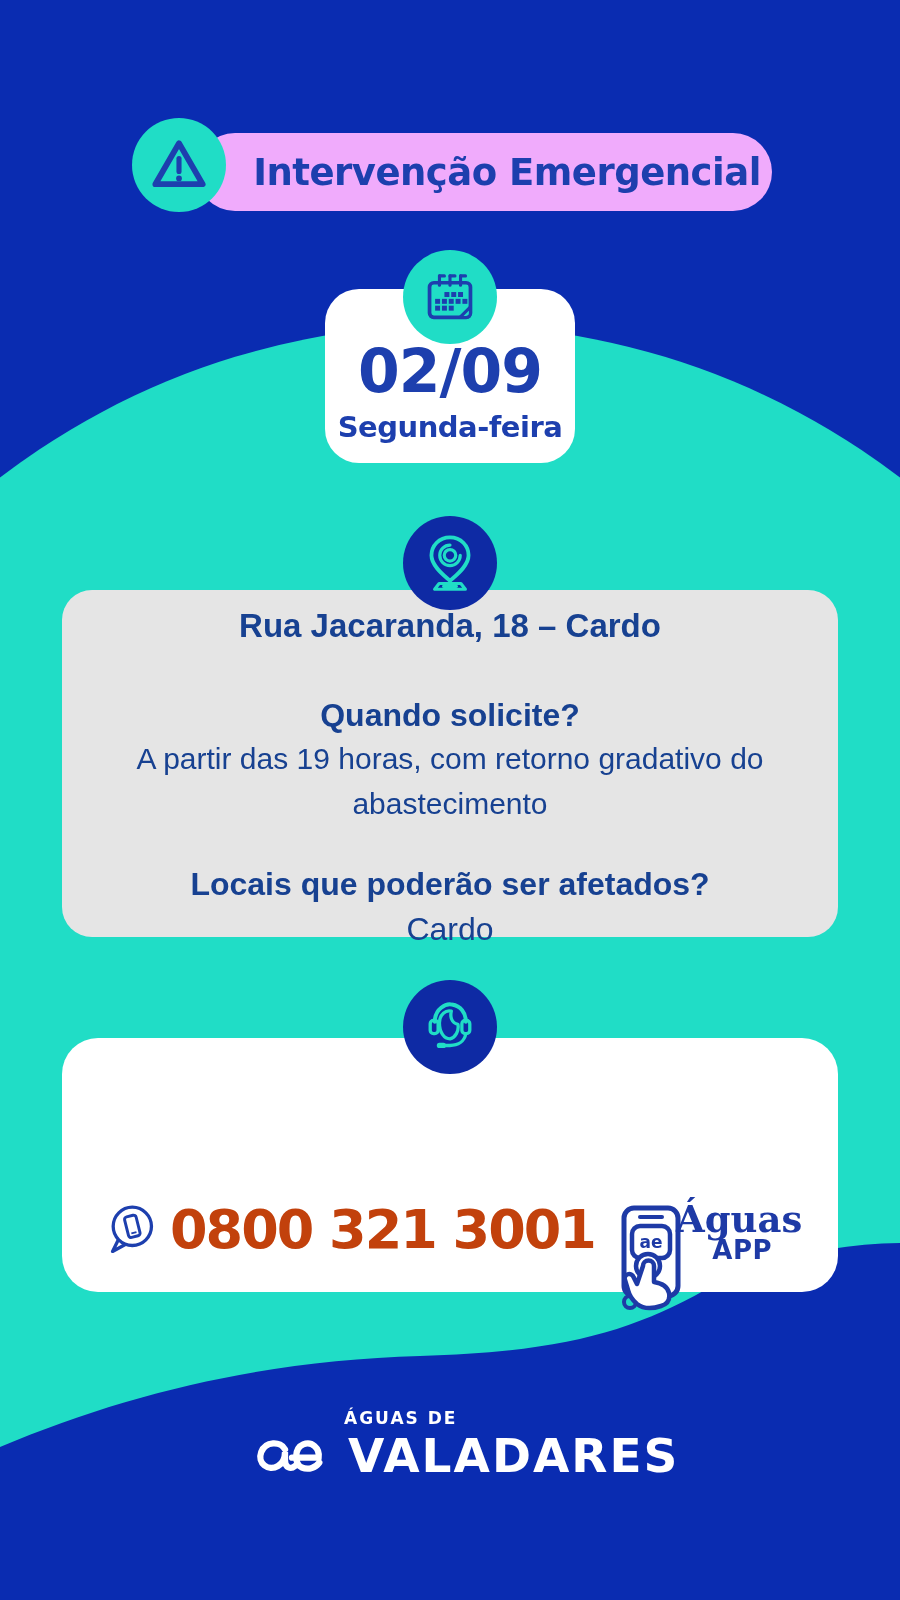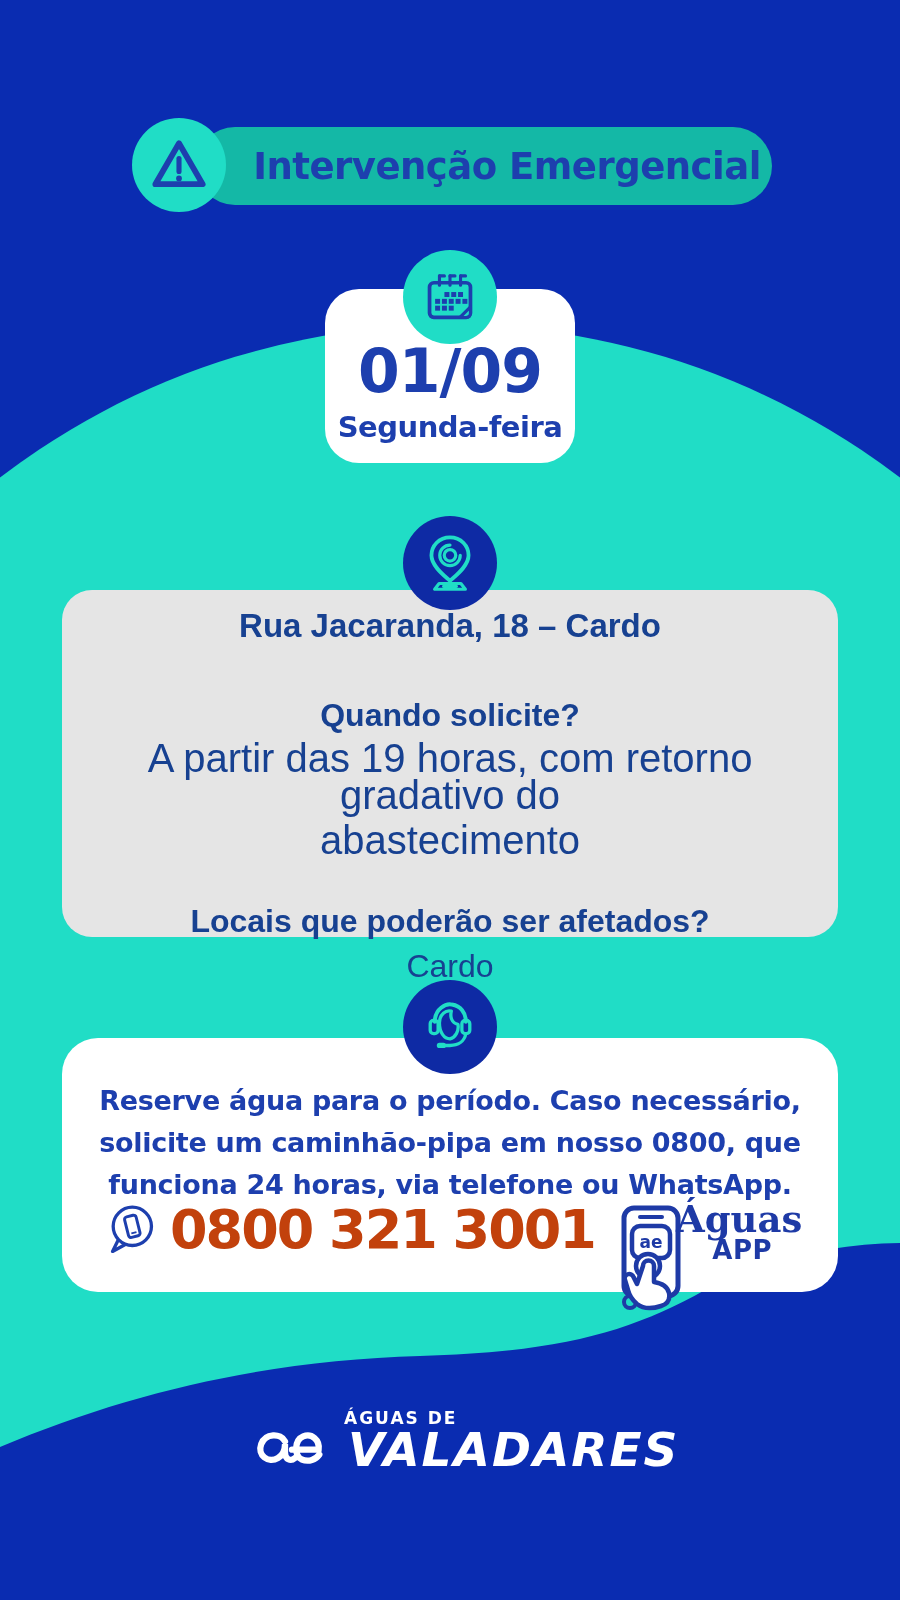--- a/index.html
+++ b/index.html
@@ -10,22 +10,22 @@
   }
   
   .teal-blob{
     position:absolute;left:-290px;top:325px;width:1480px;height:1480px;
     border-radius:50%;background:#20ddc6;z-index:1;
   }
   .bottom-wave{position:absolute;left:0;top:0;width:900px;height:1600px;z-index:2;}
   
   .header{position:absolute;left:0;top:0;width:900px;z-index:6;}
   .header-pill{
-    position:absolute;left:196px;top:127px;width:576px;height:78px;
-    background:#14b8a6;border-radius:40px;display:flex;align-items:center;justify-content:center;
+    position:absolute;left:196px;top:133px;width:576px;height:78px;
+    background:#f0abfc;border-radius:40px;display:flex;align-items:center;justify-content:center;
   }
   .header-title{
     color:#1d3fae;font-weight:700;font-size:37px;letter-spacing:-0.5px;padding-left:46px;
   }
   .badge-circle{
     position:absolute;border-radius:50%;display:flex;align-items:center;justify-content:center;
   }
   .badge-teal{background:#20ddc6;}
   .badge-blue{background:#0e2aa4;}
   .warn-circle{left:132px;top:118px;width:94px;height:94px;}
@@ -39,21 +39,21 @@
   .date-weekday{color:#1d3fae;font-weight:700;font-size:29px;letter-spacing:-0.5px;margin-top:9px;}
   
   .pin-circle{left:403px;top:516px;width:94px;height:94px;z-index:6;}
   .info-card{
     position:absolute;left:62px;top:590px;width:776px;height:347px;background:#e5e5e5;
     border-radius:30px;z-index:5;text-align:center;
     font-family:"Liberation Sans",sans-serif;color:#174191;
   }
   .info-address{font-weight:700;font-size:33px;margin-top:17px;}
   .info-q1{font-weight:700;font-size:32px;margin-top:52px;}
-  .info-a{font-size:40px;line-height:37px;margin-top:6px;}
+  .info-a{font-size:30px;line-height:37px;margin-top:6px;}
   .info-q2{font-weight:700;font-size:32px;margin-top:44px;}
   .info-a2{font-size:32px;margin-top:8px;}
   
   .agent-circle{left:403px;top:980px;width:94px;height:94px;z-index:6;}
   .contact-card{
     position:absolute;left:62px;top:1038px;width:776px;height:254px;background:#fff;
     border-radius:36px;z-index:5;color:#1d3fae;
   }
   .contact-msg{
     text-align:center;font-weight:700;font-size:27px;line-height:42px;
@@ -69,21 +69,21 @@
   .app-name{
     font-family:"DejaVu Serif",serif;font-weight:700;
     font-size:37px;color:#1e3aa6;line-height:38px;
   }
   .app-suffix{font-weight:700;font-size:26px;color:#1e3aa6;line-height:24px;letter-spacing:0.5px;}
   
   .footer{position:absolute;left:0;top:1398px;width:900px;z-index:6;color:#fff;}
   .footer-tagline{
     position:absolute;left:344px;top:10px;font-weight:700;font-size:17px;letter-spacing:2px;
   }
-  .footer-row{position:absolute;left:250px;top:20px;display:flex;align-items:flex-end;font-style:italic;}
+  .footer-row{position:absolute;left:250px;top:28px;display:flex;align-items:flex-start;}
   .footer-brand{
     font-weight:700;font-size:47px;letter-spacing:2px;margin-left:14px;line-height:60px;
   }
   .icon-svg{display:block;}
 </style>
 </head>
 <body>
 
 <div class="canvas">
 
@@ -99,21 +99,21 @@
     <div class="badge-circle badge-teal warn-circle">
       <svg class="icon-svg" width="64" height="64" viewBox="0 0 100 100">
         <path d="M50 16 L87 80 L13 80 Z" fill="none" stroke="#1d3fae" stroke-width="9" stroke-linejoin="round"></path>
         <line x1="50" y1="40" x2="50" y2="60" stroke="#1d3fae" stroke-width="8" stroke-linecap="round"></line>
         <circle cx="50" cy="71" r="4.5" fill="#1d3fae"></circle>
       </svg>
     </div>
   </div>
 
   <div class="date-card">
-    <div class="date-big">01/09</div>
+    <div class="date-big">02/09</div>
     <div class="date-weekday">Segunda-feira</div>
   </div>
   <div class="badge-circle badge-teal cal-circle">
     <svg class="icon-svg" width="62" height="62" viewBox="0 0 100 100">
       <rect x="17" y="27" width="66" height="56" rx="7" fill="none" stroke="#1d3fae" stroke-width="6"></rect>
       <g stroke="#1d3fae" stroke-width="5" stroke-linecap="round">
         <line x1="33" y1="16" x2="33" y2="31"></line>
           <line x1="50" y1="16" x2="50" y2="31"></line>
           <line x1="67" y1="16" x2="67" y2="31"></line>
         <line x1="33" y1="16" x2="41" y2="16"></line>
@@ -161,25 +161,20 @@
       <path d="M27 42 C27 22 44 14 53 16 C66 18 74 28 74 42" fill="none" stroke="#20ddc6" stroke-width="6" stroke-linecap="round"></path>
       <path d="M34 44 C34 30 44 24 52 26 C50 34 52 44 62 46 C64 56 58 66 50 68 C41 68 34 58 34 44 Z" fill="none" stroke="#20ddc6" stroke-width="5" stroke-linejoin="round"></path>
       <rect x="20" y="40" width="12" height="20" rx="5" fill="none" stroke="#20ddc6" stroke-width="5"></rect>
       <rect x="68" y="40" width="12" height="20" rx="5" fill="none" stroke="#20ddc6" stroke-width="5"></rect>
       <path d="M74 60 C72 72 62 78 50 78 L42 78" fill="none" stroke="#20ddc6" stroke-width="5" stroke-linecap="round"></path>
       <rect x="30" y="74" width="14" height="8" rx="4" fill="#20ddc6"></rect>
     </svg>
   </div>
 
   <div class="contact-card">
-    <div class="contact-msg">
-      <div>Reserve água para o período. Caso necessário,</div>
-      <div>solicite um caminhão-pipa em nosso 0800, que</div>
-      <div>funciona 24 horas, via telefone ou WhatsApp.</div>
-    </div>
     <div class="phone-row">
       <svg class="icon-svg" width="66" height="66" viewBox="0 0 100 100">
         <circle cx="52" cy="46" r="29" fill="none" stroke="#1d3fae" stroke-width="5"></circle>
         <path d="M31 66 L22 84 L42 73" fill="none" stroke="#1d3fae" stroke-width="5" stroke-linejoin="round"></path>
         <g transform="rotate(-14 52 46)">
           <rect x="43" y="30" width="18" height="32" rx="4" fill="none" stroke="#1d3fae" stroke-width="4.5"></rect>
           <line x1="48" y1="56" x2="56" y2="56" stroke="#1d3fae" stroke-width="3"></line>
         </g>
       </svg>
       <span class="phone-number">0800 321 3001</span>

